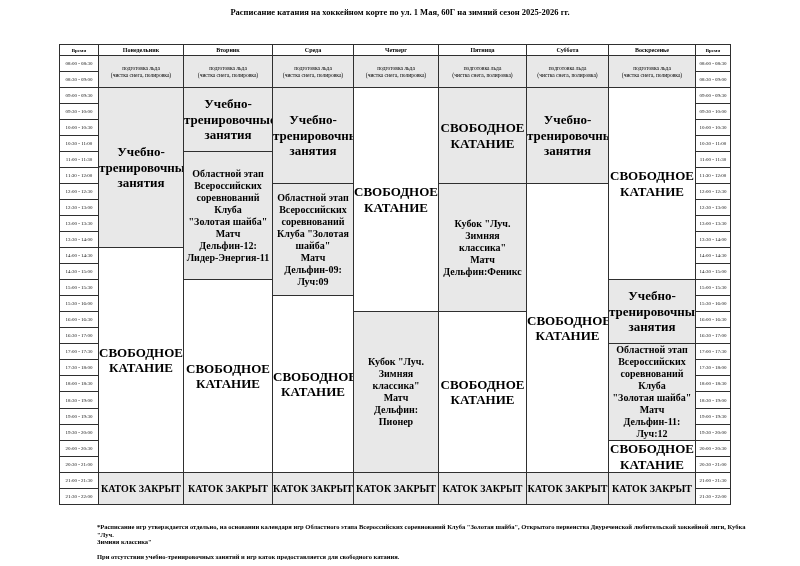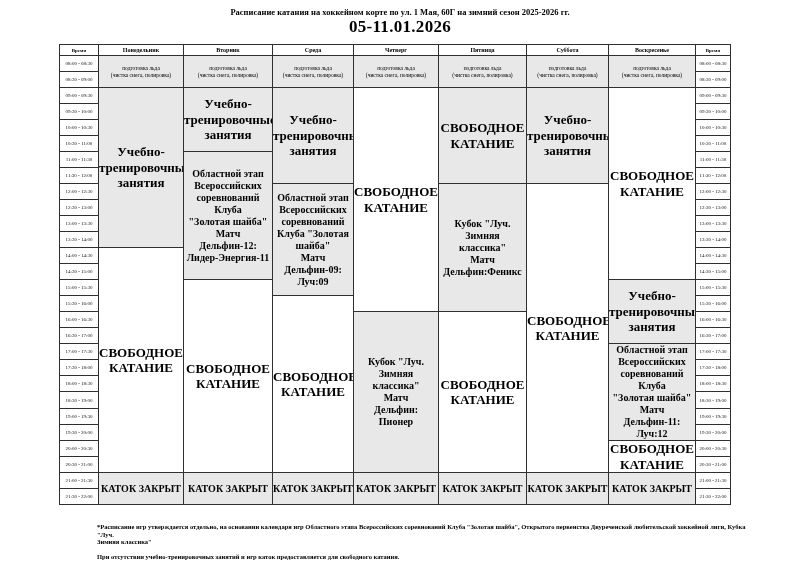--- a/index.html
+++ b/index.html
@@ -25,21 +25,20 @@
   .sh{background:var(--shaded,#e8e8e8);}
   .pre{white-space:pre-line;}
   .footnote{position:absolute;left:97px;top:516px;width:665px;
         font-size:6.5px;font-weight:bold;line-height:1.15;white-space:pre-line;}
 </style>
 </head>
 <body>
 
 <div class="page">
   <div class="title">Расписание катания на хоккейном корте по ул. 1 Мая, 60Г на зимний сезон 2025-2026 гг.</div>
-  <div class="date">05-11.01.2026</div>
 
   <table class="sched">
     <colgroup>
       <col style="width:39px">
         <col style="width:85px">
         <col style="width:89px">
         <col style="width:81px">
       <col style="width:85px">
         <col style="width:88px">
         <col style="width:82px">

